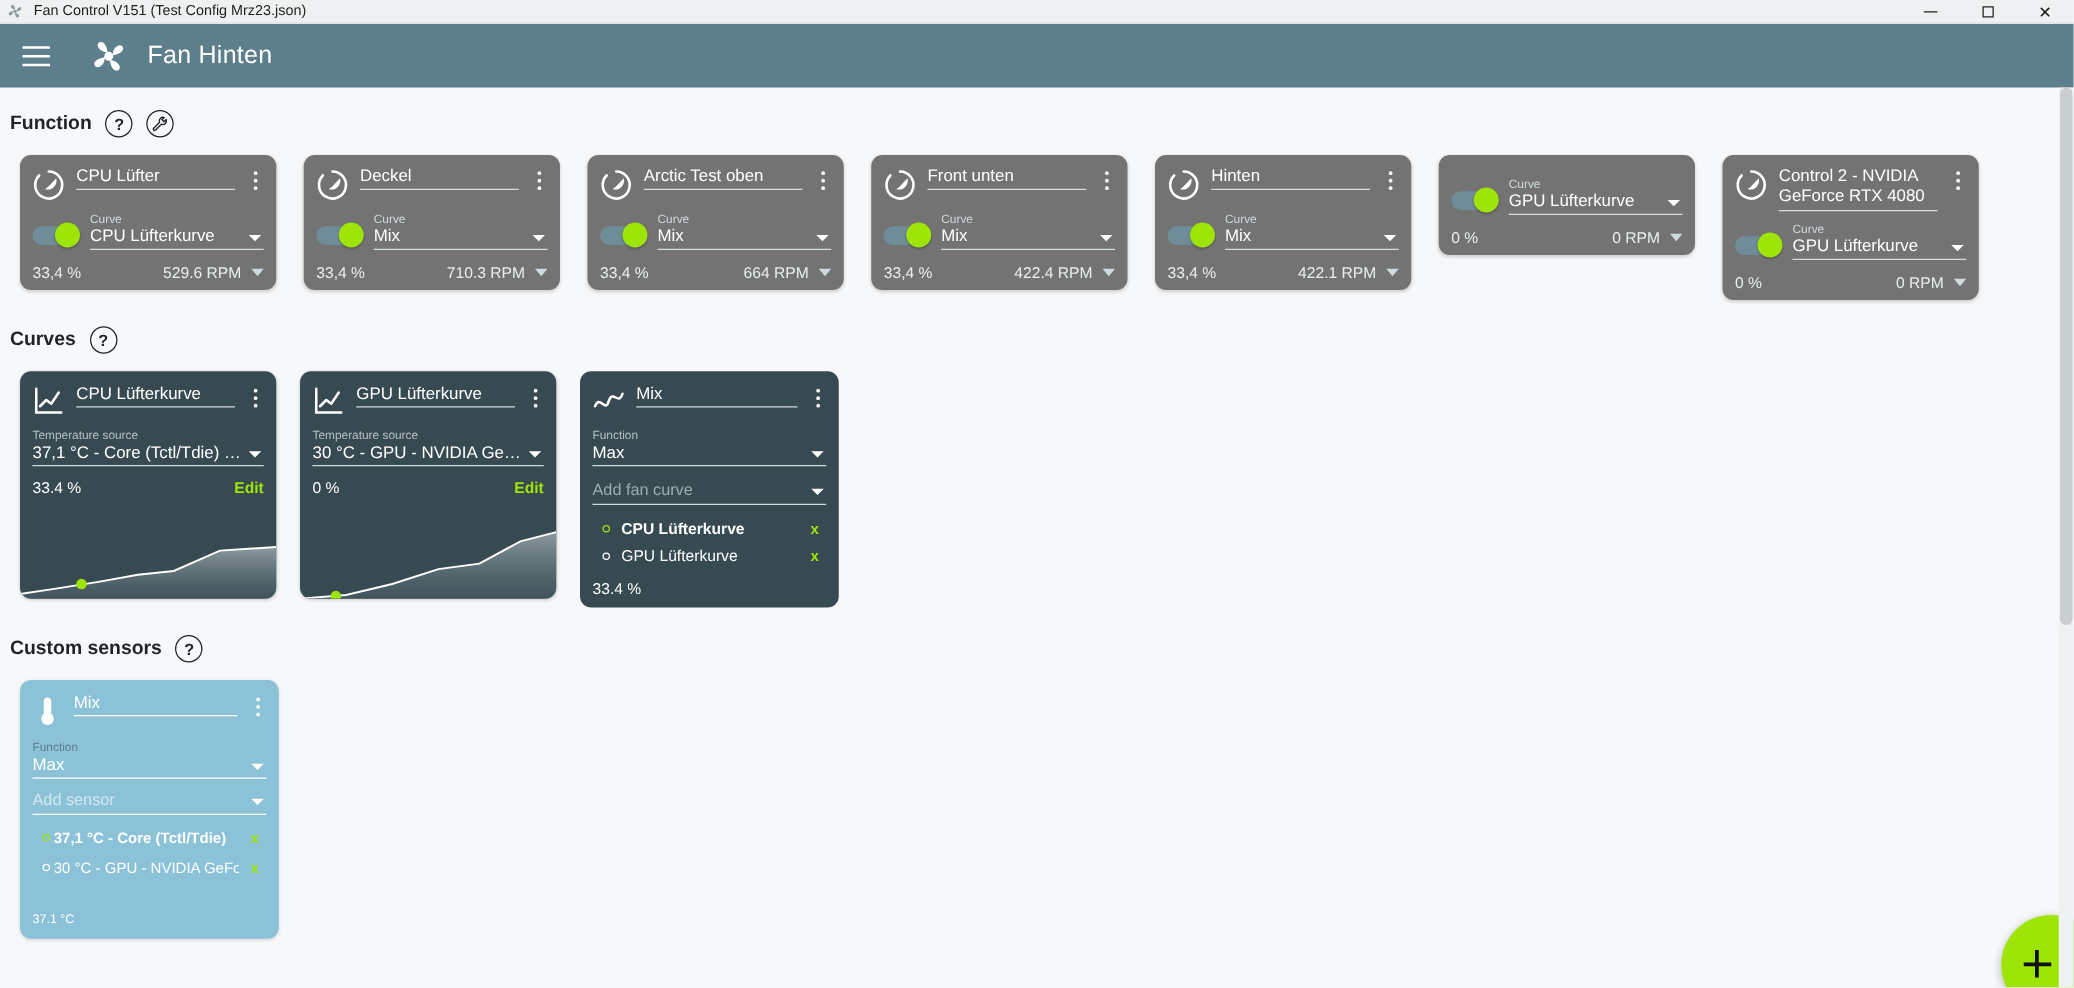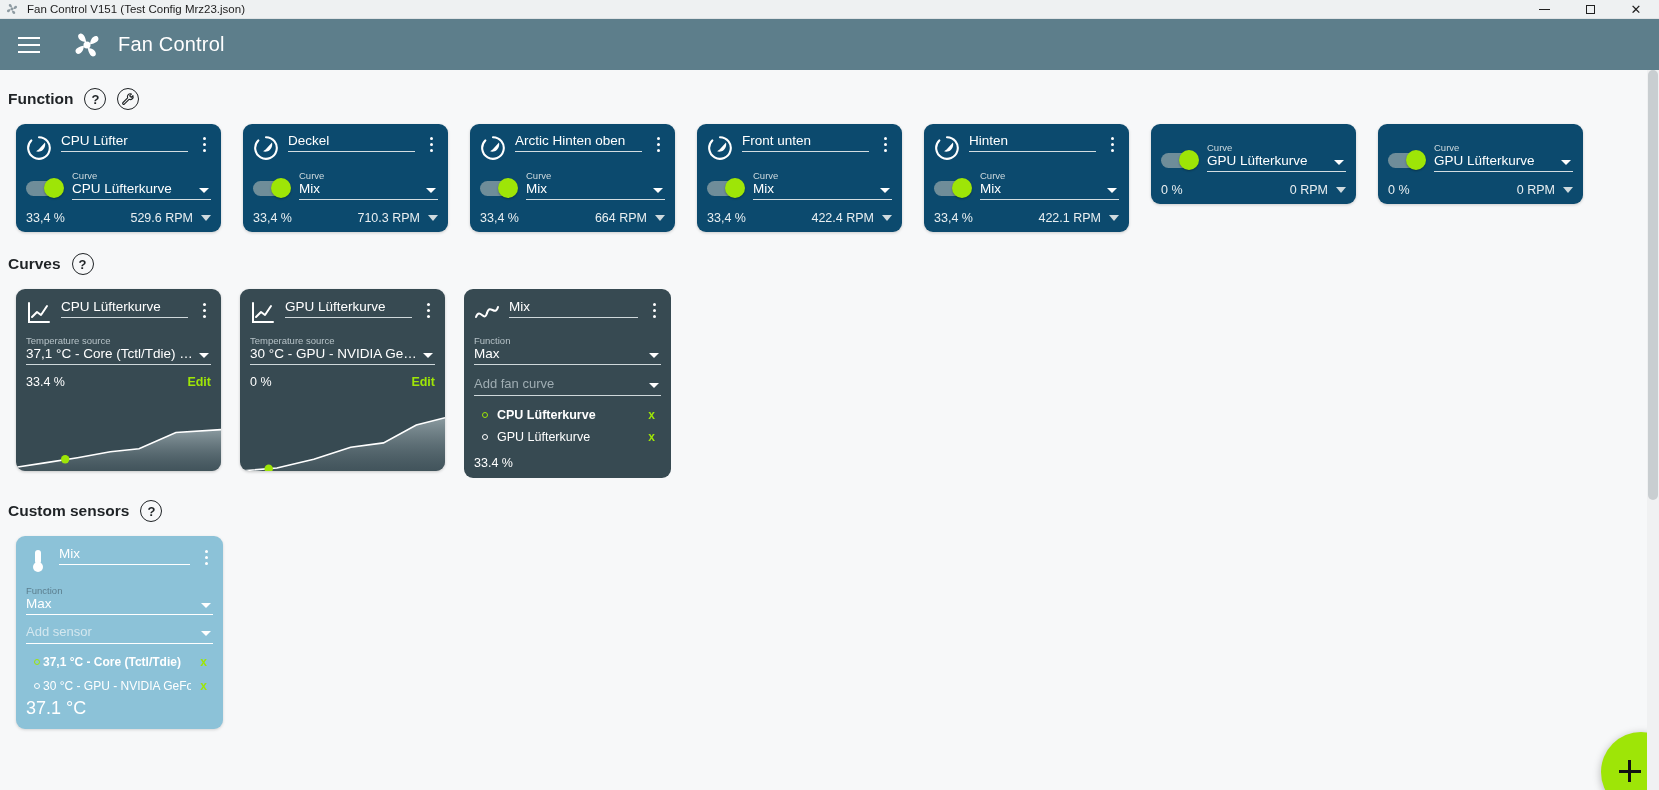--- a/index.html
+++ b/index.html
@@ -73,21 +73,21 @@
     align-items: center; justify-content: center;
     cursor: pointer; background: transparent;
   }
 
   
   .controls-row {
     display: flex; gap: 22px; padding-left: 8px; margin-top: 14px;
     align-items: flex-start;
   }
   .ctrl-card {
-    width: 205px; background: #0c4a6e;
+    width: 205px; background: #737373;
     border-radius: 9px; color: #fff;
     padding: 9px 10px 7px 10px;
     position: relative; flex: 0 0 auto;
     box-shadow: 0 1px 3px rgba(0,0,0,.18);
   }
   .ctrl-card.tall { padding-bottom: 7px; }
 
   .cc-top { display: flex; align-items: flex-start; gap: 9px; }
   .gauge-icon { width: 26px; height: 26px; flex: 0 0 auto; margin-top: 2px; }
   .cc-name-wrap { flex: 1 1 auto; min-width: 0; }
@@ -206,21 +206,21 @@
     border-bottom: 1px solid #fff; padding-bottom: 3px;
     white-space: nowrap; overflow: hidden;
   }
   .sc-addline {
     font-size: 13px; color: #d3e7ef; border-bottom: 1px solid #fff;
     padding-bottom: 4px; margin-top: 9px; position: relative; padding-right: 16px;
   }
   .sc-item { display: flex; align-items: center; gap: 3px; font-size: 12px; padding: 5px 0 5px 8px; }
   .sc-item.active { font-weight: bold; }
   .sc-label { flex: 1 1 auto; white-space: nowrap; overflow: hidden; }
-  .sc-total { font-size: 18px; margin-top: 0; }
+  .sc-total { font-size: 10px; margin-top: 24px; }
 
   
   .fab {
     position: absolute; right: -22px; bottom: -22px;
     width: 80px; height: 80px; border-radius: 50%;
     background: #9ee507; cursor: pointer;
     box-shadow: 0 2px 8px rgba(0,0,0,.28);
     display: flex; align-items: center; justify-content: center;
   }
   .fab .plus-h { position: absolute; width: 22px; height: 3px; background: #111; left: 18px; top: 38px;}
@@ -272,21 +272,21 @@
   </div>
   <span class="fan-logo">
     <svg viewBox="0 0 24 24" width="34" height="34">
       <circle cx="12" cy="12" r="2.5" fill="#fff"></circle>
       <path d="M11.4 9.8C11 6.3 9.2 3.3 7 4c-2.2.7-1.4 3.8 1.3 5.1 1.2.6 2.5.7 3.1.7z" fill="#fff"></path>
       <path d="M14.2 11.4c3.5-.4 6.5-2.2 5.8-4.4-.7-2.2-3.8-1.4-5.1 1.3-.6 1.2-.7 2.5-.7 3.1z" fill="#fff"></path>
       <path d="M12.6 14.2c.4 3.5 2.2 6.5 4.4 5.8 2.2-.7 1.4-3.8-1.3-5.1-1.2-.6-2.5-.7-3.1-.7z" fill="#fff"></path>
       <path d="M9.8 12.6c-3.5.4-6.5 2.2-5.8 4.4.7 2.2 3.8 1.4 5.1-1.3.6-1.2.7-2.5.7-3.1z" fill="#fff"></path>
     </svg>
   </span>
-  <span class="app-title">Fan Control</span>
+  <span class="app-title">Fan Hinten</span>
 </div>
 
 <div class="content">
 
   <div class="sec1">
     <div class="section-head">
       <span>Function</span>
       <span class="helpbtn">?</span>
       <span class="wrenchbtn">
         <svg viewBox="0 0 24 24" width="14" height="14">
@@ -361,21 +361,21 @@
             </span>
           </div>
         </div>
         <div class="ctrl-card">
           <div class="cc-top">
             <span class="gauge-icon"><svg viewBox="0 0 26 26" width="26" height="26">
                 <path d="M13 2.2a10.8 10.8 0 1 1-7.7 3.2" fill="none" stroke="#fff" stroke-width="2.1" stroke-linecap="round"></path>
                 <path d="M12.6 14.4 19 7.6c.6 2 .2 5-2 7.1-2 2-5 2.4-6.9 1.6z" fill="#fff"></path>
               </svg></span>
             <div class="cc-name-wrap">
-              <div class="cc-name">Arctic Hinten oben</div>
+              <div class="cc-name">Arctic Test oben</div>
             </div>
             <span class="kebab">
               <i></i>
               <i></i>
               <i></i>
             </span>
           </div>
           <div class="cc-mid">
             <div class="toggle">
               <span class="knob"></span>
@@ -473,20 +473,34 @@
           </div>
           <div class="cc-bot">
             <span>0 %</span>
             <span class="cc-rpm">
               <span>0 RPM</span>
               <span class="chev-down"></span>
             </span>
           </div>
         </div>
         <div class="ctrl-card tall">
+          <div class="cc-top">
+            <span class="gauge-icon"><svg viewBox="0 0 26 26" width="26" height="26">
+                <path d="M13 2.2a10.8 10.8 0 1 1-7.7 3.2" fill="none" stroke="#fff" stroke-width="2.1" stroke-linecap="round"></path>
+                <path d="M12.6 14.4 19 7.6c.6 2 .2 5-2 7.1-2 2-5 2.4-6.9 1.6z" fill="#fff"></path>
+              </svg></span>
+            <div class="cc-name-wrap">
+              <div class="cc-name two-line">Control 2 - NVIDIA GeForce RTX 4080</div>
+            </div>
+            <span class="kebab">
+              <i></i>
+              <i></i>
+              <i></i>
+            </span>
+          </div>
           <div class="cc-mid">
             <div class="toggle">
               <span class="knob"></span>
             </div>
             <div class="sel-wrap">
               <div class="sel-label">Curve</div>
               <div class="sel-val">GPU Lüfterkurve</div>
               <span class="caret"></span>
             </div>
           </div>

